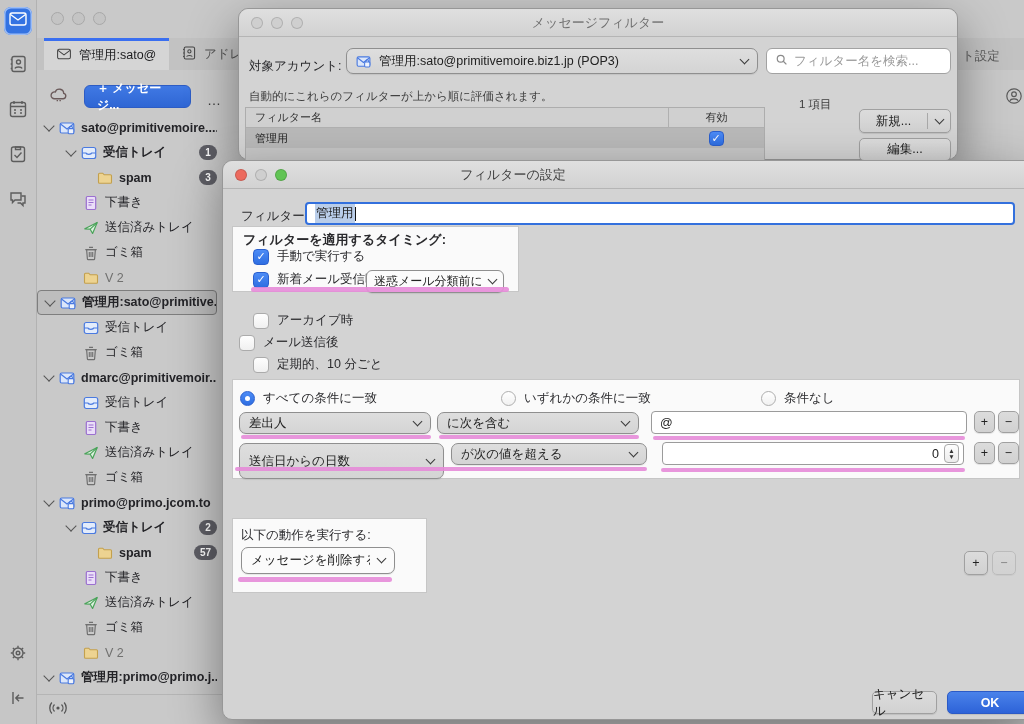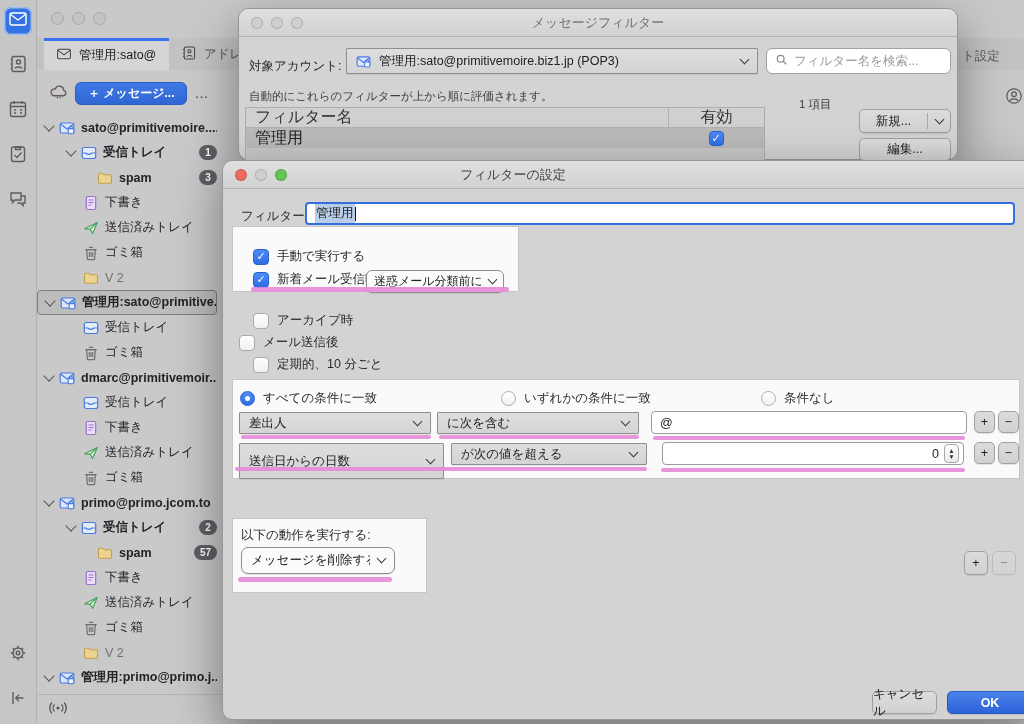--- a/index.html
+++ b/index.html
@@ -17,21 +17,21 @@
 
   
   .tl{width:13px;height:13px;border-radius:50%;background:#c4c4c4;border:1px solid #a8a8a8}
   .main-lights{position:absolute;left:51px;top:12px;display:flex;gap:8px}
   .tabbar{position:absolute;left:37px;top:38px;right:0;height:32px;background:#c2c2c2}
   .tab{position:absolute;top:0;height:32px;display:flex;align-items:center;gap:7px;padding:0 12px;font-size:12.5px;color:#555}
   .tab.sel{background:#d5d5d5;color:#1c1c1e;border-top:3px solid #3a6ff0}
   .tab svg{stroke:#444;fill:none;stroke-width:1.3}
 
   
-  .ftoolbar{position:absolute;left:37px;top:78px;width:185px;height:30px;display:flex;align-items:center;gap:7px;padding-left:12px}
+  .ftoolbar{position:absolute;left:37px;top:78px;width:185px;height:30px;display:flex;align-items:flex-end;gap:16px;padding-left:12px}
   .cloud-btn svg{stroke:#6b5a5a;fill:none;stroke-width:1.4}
   .newmsg{height:23px;padding:0 12px;background:linear-gradient(#4079e4,#2f66d4);border:1px solid #2d5cc4;border-radius:6px;color:#fff;font-size:12px;display:flex;align-items:center;font-weight:bold}
   .dots{color:#3a3a3a;font-size:14px;letter-spacing:1px}
   .tree{position:absolute;left:37px;top:115px;width:183px}
   .trow{height:25px;display:flex;align-items:center;gap:6px;font-size:12.5px;color:#242428;margin-right:3px}
   .trow .chev-t{width:8px;height:8px;border-right:1.5px solid #555;border-bottom:1.5px solid #555;transform:rotate(45deg);margin-top:-4px;flex:0 0 auto}
   .trow svg{flex:0 0 auto}
   .tlabel{white-space:nowrap;overflow:hidden}
   .bold .tlabel{font-weight:bold}
   .dim .tlabel{color:#70706f}
@@ -47,21 +47,21 @@
   .acct-hub svg{stroke:#5a5a5a;fill:none;stroke-width:1.3}
 
   
   .dlg{position:absolute;background:#d3d3d3;border:1px solid #979797;border-radius:10px;box-shadow:0 18px 50px rgba(0,0,0,.42)}
   .dlg-title{height:28px;display:flex;align-items:center;justify-content:center;font-size:13px;color:#3e3e3e;background:linear-gradient(#dfdfdf,#d2d2d2);border-bottom:1px solid #b5b5b5;border-radius:10px 10px 0 0;position:relative}
   .lights{position:absolute;left:12px;top:8px;display:flex;gap:8px}
   .lt{width:12px;height:12px;border-radius:50%;border:1px solid rgba(0,0,0,.15)}
   .lt.red{background:#ec6a5e}.lt.grey{background:#cfcfcf}.lt.green{background:#61c454}
 
   .lbl{font-size:12.5px;color:#2b2b2e;white-space:nowrap}
-  .dd{display:flex;align-items:center;gap:8px;background:linear-gradient(#dedede,#d4d4d4);border:1px solid #8f8f8f;border-radius:1px;font-size:12.5px;padding:0 9px;position:absolute;box-shadow:0 1px 1px rgba(0,0,0,.08)}
+  .dd{display:flex;align-items:center;gap:8px;background:linear-gradient(#dedede,#d4d4d4);border:1px solid #8f8f8f;border-radius:7px;font-size:12.5px;padding:0 9px;position:absolute;box-shadow:0 1px 1px rgba(0,0,0,.08)}
   .dd.light{background:#fbfbfb;border-radius:6px}
   .dd .ddlabel{white-space:nowrap;overflow:hidden}
   .chev{width:7px;height:7px;border-right:1.6px solid #3a3a3a;border-bottom:1.6px solid #3a3a3a;transform:rotate(45deg);margin-top:-4px;margin-left:auto;flex:0 0 auto}
   .tf{position:absolute;background:#fff;border:1px solid #9b9b9b;border-radius:4px;font-size:12.5px;display:flex;align-items:center;padding:0 8px}
   .btn{position:absolute;background:linear-gradient(#dcdcdc,#d1d1d1);border:1px solid #a0a0a0;border-radius:5px;font-size:12.5px;color:#222;display:flex;align-items:center;justify-content:center;box-shadow:0 1px 1px rgba(0,0,0,.1)}
   .btn.primary{background:linear-gradient(#4a82ea,#2d63d8);border-color:#2b5ac6;color:#fff;font-weight:bold}
   .btn.disabled{opacity:.45}
   .cb{width:16px;height:16px;border-radius:4px;background:linear-gradient(#fefefe,#f0f0f0);border:1px solid #ababab;flex:0 0 auto}
   .cb.on{background:linear-gradient(#4d8cf6,#2e6ee2);border-color:#2a5fce;display:flex;align-items:center;justify-content:center}
   .cb.on::after{content:"✓";color:#fff;font-size:11px;font-weight:bold}
@@ -73,21 +73,21 @@
   .cbrow{position:absolute;display:flex;align-items:center;gap:8px;font-size:12.5px;color:#2b2b2e}
   .search{position:absolute;display:flex;align-items:center;gap:6px;background:#fff;border:1px solid #a2a2a2;border-radius:6px;padding:0 8px}
   .search input{border:none;outline:none;font-size:12.5px;width:100%;color:#333;background:transparent;font-family:inherit}
   .search input::placeholder{color:#9a9a9a}
   .search svg{stroke:#8a8a8a;fill:none;stroke-width:1.5;flex:0 0 auto}
   .stepper{width:15px;height:19px;background:linear-gradient(#fdfdfd,#ececec);border:1px solid #a8a8a8;border-radius:4px;display:flex;flex-direction:column;align-items:center;justify-content:center;line-height:6px;font-size:6.5px;color:#333;margin-left:5px}
   .sel-text{background:#b9cde9;padding:1px 1px}
   .caret{display:inline-block;width:1.5px;height:14px;background:#111;vertical-align:middle}
 
   
-  .ftable{position:absolute;left:6px;top:98px;width:520px;height:54px;border:1px solid #adadad;background:#c7c7c7;font-size:16px}
+  .ftable{position:absolute;left:6px;top:98px;width:520px;height:54px;border:1px solid #adadad;background:#c7c7c7;font-size:11px}
   .frow{display:flex;height:20px;align-items:center}
   .fhead{background:#d0d0d0;border-bottom:1px solid #b0b0b0;color:#333}
   .fcell-name{flex:1;padding-left:9px}
   .fcell-en{width:96px;border-left:1px solid #b0b0b0;display:flex;justify-content:center;align-items:center;height:100%}
   .fdata{background:#b9b9b9}
   .fdata .fcell-en{border-left:none}
   .cb.small{width:15px;height:15px}
 </style>
 </head>
 <body>
@@ -467,20 +467,21 @@
       <span style="margin-left:-230px">フィルターの設定</span>
     </div>
 
     <div class="lbl" style="position:absolute;left:18px;top:47px">フィルター名:</div>
     <div class="tf" style="left:82px;top:41px;width:710px;height:23px;border:2px solid #3370dd;border-radius:4px">
       <span class="sel-text">管理用</span>
         <span class="caret"></span>
     </div>
 
     <div class="whitebox" style="left:10px;top:66px;width:285px;height:64px"></div>
+    <div class="lbl" style="position:absolute;left:20px;top:70px;font-weight:bold;font-size:13px">フィルターを適用するタイミング:</div>
     <div class="cbrow" style="left:30px;top:87px">
       <div class="cb on"></div>
       <span>手動で実行する</span>
     </div>
     <div class="cbrow" style="left:30px;top:110px">
       <div class="cb on"></div>
       <span>新着メール受信時:</span>
     </div>
     <div class="dd light" style="left:143px;top:109px;width:138px;height:23px;font-size:12px;padding:0 7px">
       <span class="ddlabel">迷惑メール分類前に実行</span>

